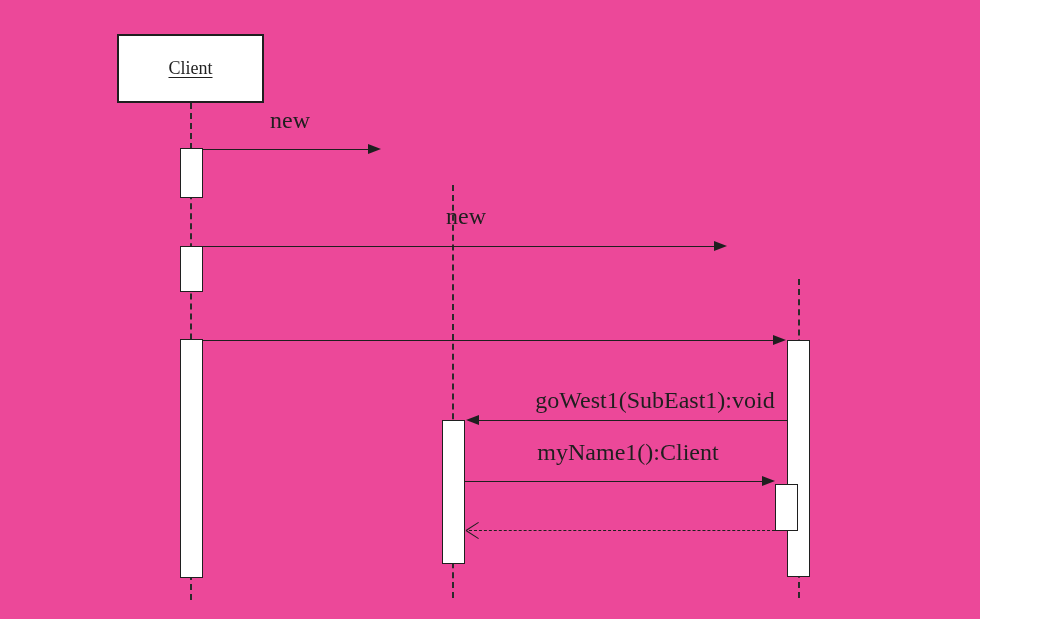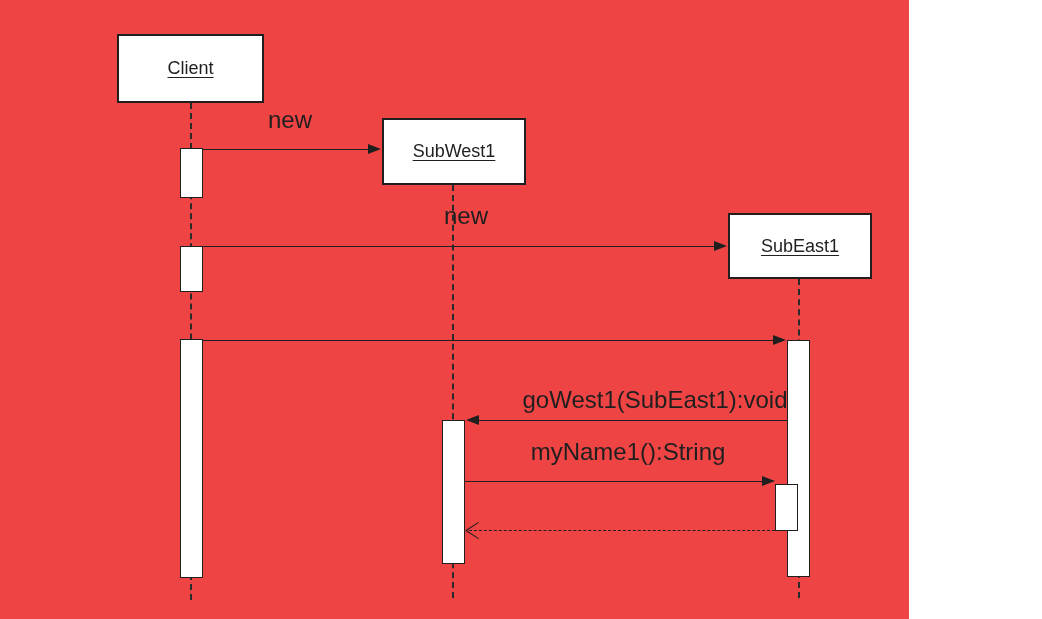--- a/index.html
+++ b/index.html
@@ -2,25 +2,25 @@
 <html><head>
 <meta charset="utf-8">
 <style>
   html, body {
     margin: 0;
     padding: 0;
     background: #ffffff;
   }
   .canvas {
     position: relative;
-    width: 909px;
+    width: 980px;
     height: 619px;
-    background: #ef4444;
+    background: #ec4899;
     overflow: hidden;
-    font-family: Liberation Sans, sans-serif;
+    font-family: Liberation Serif, serif;
     color: #1f1f1f;
   }
   
   .obj-box {
     position: absolute;
     box-sizing: border-box;
     border: 2px solid #1f1f1f;
     background: #ffffff;
     display: flex;
     align-items: center;
@@ -100,43 +100,37 @@
   <div class="activation" style="left:180px; top:148px; height:50px;"></div>
   <div class="activation" style="left:180px; top:246px; height:46px;"></div>
   <div class="activation" style="left:180px; top:339px; height:239px;"></div>
   <div class="activation" style="left:442px; top:420px; height:144px;"></div>
   <div class="activation" style="left:787px; top:340px; height:237px;"></div>
   <div class="activation nested" style="left:775px; top:484px; height:47px;"></div>
 
   <div class="obj-box" style="left:117px; top:34px; width:147px; height:69px;">
     <span class="obj-label">Client</span>
   </div>
-  <div class="obj-box" style="left:382px; top:118px; width:144px; height:67px;">
-    <span class="obj-label">SubWest1</span>
-  </div>
-  <div class="obj-box" style="left:728px; top:213px; width:144px; height:66px;">
-    <span class="obj-label">SubEast1</span>
-  </div>
 
   <div class="hline" style="left:202px; top:149px; width:168px;"></div>
   <div class="head right" style="left:368px; top:144px;"></div>
   <div class="msg-label" style="left:290px; top:110px;">new</div>
 
   <div class="hline" style="left:202px; top:246px; width:513px;"></div>
   <div class="head right" style="left:714px; top:241px;"></div>
   <div class="msg-label" style="left:466px; top:206px;">new</div>
 
   <div class="hline" style="left:202px; top:340px; width:572px;"></div>
   <div class="head right" style="left:773px; top:335px;"></div>
 
   <div class="hline" style="left:478px; top:420px; width:309px;"></div>
   <div class="head left" style="left:466px; top:415px;"></div>
   <div class="msg-label" style="left:655px; top:390px;">goWest1(SubEast1):void</div>
 
   <div class="hline" style="left:464px; top:481px; width:299px;"></div>
   <div class="head right" style="left:762px; top:476px;"></div>
-  <div class="msg-label" style="left:628px; top:442px;">myName1():String</div>
+  <div class="msg-label" style="left:628px; top:442px;">myName1():Client</div>
 
   <div class="hline dashed" style="left:469px; top:530px; width:306px;"></div>
   <div class="openhead-stroke" style="left:466px; top:530px; transform:rotate(-33deg);"></div>
   <div class="openhead-stroke" style="left:466px; top:530px; transform:rotate(33deg);"></div>
 
 </div>
 
 </body></html>

